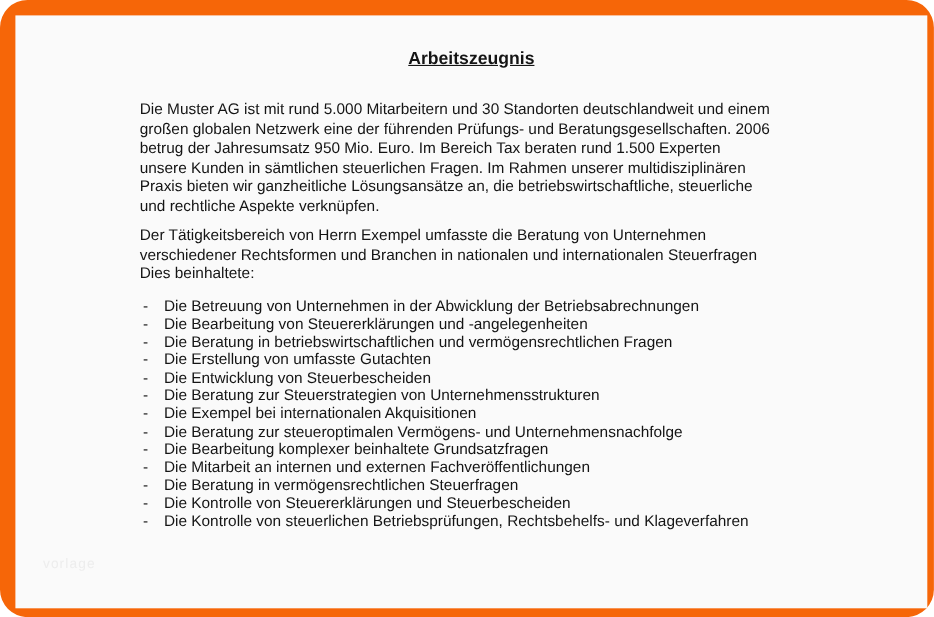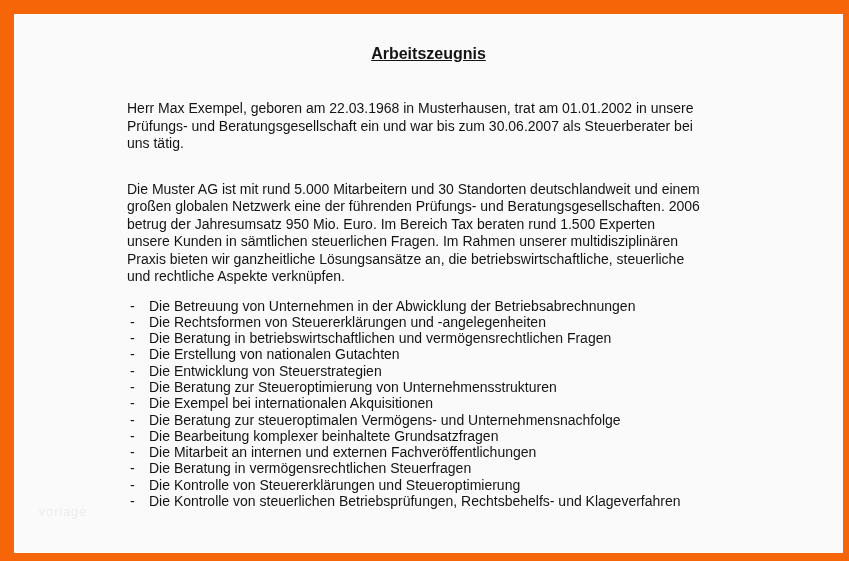--- a/index.html
+++ b/index.html
@@ -6,20 +6,21 @@
   body {
     width: 849px; height: 561px;
     font-family: "Liberation Sans", "DejaVu Sans", sans-serif;
     background: #fff;
   }
   .frame {
     position: relative;
     width: 849px; height: 561px;
     background: #f66608;
     overflow: hidden;
+    border-radius: 25px;
   }
   .paper {
     position: absolute;
     left: 14px; top: 14px; right: 6px; bottom: 8px;
     background: #fafafa;
     overflow: hidden;
   }
   .doc-title {
     margin: 30px 0 0 0;
     text-align: center;
@@ -65,56 +66,56 @@
 </head>
 <body>
 
 <div class="frame">
   <div class="paper">
 
     <h1 class="doc-title">Arbeitszeugnis</h1>
 
     <div class="content">
 
-      <p class="para para-intro">Herr Max Exempel, geboren am 22.03.1968 in Musterhausen, trat am 01.01.2002 in unsere
-Prüfungs- und Beratungsgesellschaft ein und war bis zum 30.06.2007 als Steuerberater bei
-uns tätig.</p>
 
       <p class="para para-company">Die Muster AG ist mit rund 5.000 Mitarbeitern und 30 Standorten deutschlandweit und einem
 großen globalen Netzwerk eine der führenden Prüfungs- und Beratungsgesellschaften. 2006
 betrug der Jahresumsatz 950 Mio. Euro. Im Bereich Tax  beraten rund 1.500 Experten
 unsere Kunden in sämtlichen steuerlichen Fragen. Im Rahmen unserer multidisziplinären
 Praxis bieten wir ganzheitliche Lösungsansätze an, die betriebswirtschaftliche, steuerliche
 und rechtliche Aspekte verknüpfen.</p>
 
+      <p class="para para-duties-intro">Der Tätigkeitsbereich von Herrn Exempel umfasste die Beratung von Unternehmen
+verschiedener Rechtsformen und Branchen in nationalen und internationalen Steuerfragen
+Dies beinhaltete:</p>
 
       <div class="duties">
         <div class="li">
           <span class="dash">-</span>
           <span class="li-text">Die Betreuung von Unternehmen in der Abwicklung der Betriebsabrechnungen</span>
         </div>
         <div class="li">
           <span class="dash">-</span>
-          <span class="li-text">Die Rechtsformen von Steuererklärungen und -angelegenheiten</span>
+          <span class="li-text">Die Bearbeitung von Steuererklärungen und -angelegenheiten</span>
         </div>
         <div class="li">
           <span class="dash">-</span>
           <span class="li-text">Die Beratung in betriebswirtschaftlichen und vermögensrechtlichen Fragen</span>
         </div>
         <div class="li">
           <span class="dash">-</span>
-          <span class="li-text">Die Erstellung von nationalen Gutachten</span>
+          <span class="li-text">Die Erstellung von umfasste Gutachten</span>
         </div>
         <div class="li">
           <span class="dash">-</span>
-          <span class="li-text">Die Entwicklung von Steuerstrategien</span>
+          <span class="li-text">Die Entwicklung von Steuerbescheiden</span>
         </div>
         <div class="li">
           <span class="dash">-</span>
-          <span class="li-text">Die Beratung zur Steueroptimierung von Unternehmensstrukturen</span>
+          <span class="li-text">Die Beratung zur Steuerstrategien von Unternehmensstrukturen</span>
         </div>
         <div class="li">
           <span class="dash">-</span>
           <span class="li-text">Die Exempel bei internationalen Akquisitionen</span>
         </div>
         <div class="li">
           <span class="dash">-</span>
           <span class="li-text">Die Beratung zur steueroptimalen Vermögens- und Unternehmensnachfolge</span>
         </div>
         <div class="li">
@@ -124,21 +125,21 @@
         <div class="li">
           <span class="dash">-</span>
           <span class="li-text">Die Mitarbeit an internen und externen Fachveröffentlichungen</span>
         </div>
         <div class="li">
           <span class="dash">-</span>
           <span class="li-text">Die Beratung in vermögensrechtlichen Steuerfragen</span>
         </div>
         <div class="li">
           <span class="dash">-</span>
-          <span class="li-text">Die Kontrolle von Steuererklärungen und Steueroptimierung</span>
+          <span class="li-text">Die Kontrolle von Steuererklärungen und Steuerbescheiden</span>
         </div>
         <div class="li">
           <span class="dash">-</span>
           <span class="li-text">Die Kontrolle von steuerlichen Betriebsprüfungen, Rechtsbehelfs- und Klageverfahren</span>
         </div>
       </div>
 
     </div>
 
     <div class="watermark">vorlage</div>

